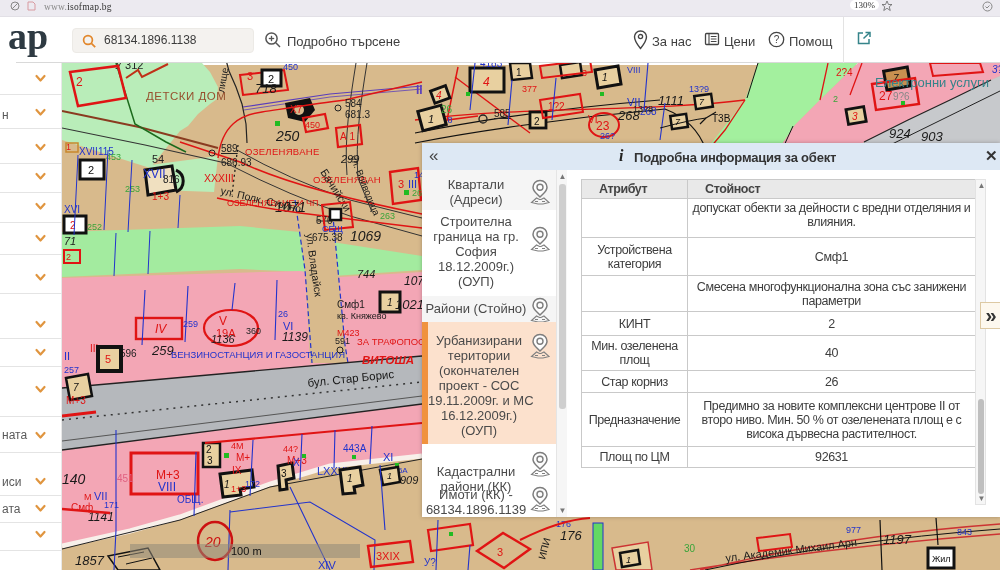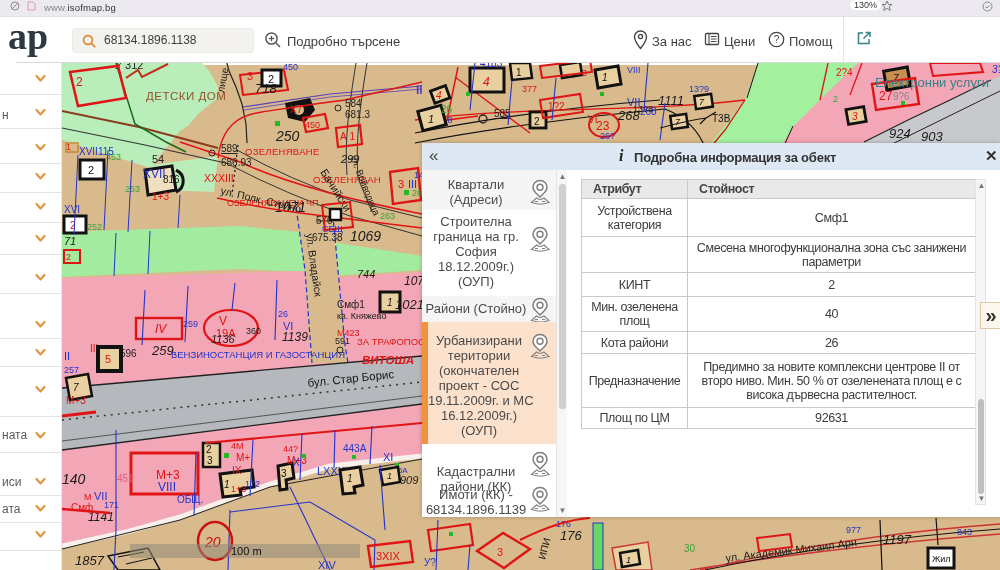--- a/index.html
+++ b/index.html
@@ -1,20 +1,20 @@
 <!DOCTYPE html>
 <html><head>
 <meta charset="utf-8">
 <style>
 * { margin:0; padding:0; box-sizing:border-box; }
 html,body { width:1000px; height:570px; overflow:hidden; font-family:"Liberation Sans", sans-serif; }
 #page { position:relative; width:1000px; height:570px; background:#fff; }
 .abs { position:absolute; }
 
-#bbar { left:0; top:0; width:1000px; height:17px; background:#eceaf0; border-bottom:1px solid #e2e0e6; }
+#bbar { left:0; top:0; width:1000px; height:17px; background:#eceaf0; border-bottom:1px solid #e2e0e6;font-family:Liberation Serif, serif; }
 #bbar .url { position:absolute; left:44px; top:2px; font-size:9.5px; color:#888; letter-spacing:.2px; }
 #bbar .url b { color:#333; font-weight:normal; }
 #bbar .zoom { position:absolute; left:850px; top:0px; background:#fff; border-radius:5px; padding:0 4px; font-size:9px; color:#333; height:10px; line-height:10px; }
 
 #hdr { left:16px; top:17px; width:1000px; height:46px; background:#fff; border-bottom:1px solid #d9d9d9; }
 #logo { position:absolute; left:-8px; top:-3px; font-family:"Liberation Serif", serif; font-weight:bold; font-size:38px; color:#2e3a42; }
 #sbox { position:absolute; left:56px; top:11px; width:182px; height:25px; background:#f4f2ef; border:1px solid #eceae6; border-radius:4px; }
 #sbox .txt { position:absolute; left:31px; top:4px; font-size:12px; color:#3c3c3c; }
 .hnav { position:absolute; top:17px; font-size:13px; color:#3f3f3f;text-align:center; }
 .teal { color:#35848a; }
@@ -36,21 +36,21 @@
 
 #list { position:absolute; left:0px; top:27px; width:134px; height:347px; background:#fff; overflow:hidden; }
 .litem { position:absolute; left:0; width:134px; text-align:center; font-size:13px; color:#4a4a4a; line-height:15px; }
 .litem .tx { display:inline-block; padding-right:26px; width:134px; white-space:nowrap; }
 .lpin { position:absolute; left:107px; width:22px; height:27px; }
 #lscroll { position:absolute; left:134px; top:27px; width:11px; height:347px; background:#f6f6f6; border-left:1px solid #e5e5e5; }
 
 #tblwrap { position:absolute; left:159px; top:36px; width:394px; height:326px; }
 table { border-collapse:collapse; width:394px; table-layout:fixed; font-size:12.5px; letter-spacing:-0.4px; color:#3d3d3d; }
 td,th { border:1px solid #c9c9c9; text-align:center; vertical-align:middle; padding:2px 4px; line-height:14px; }
-th { background:#e9e9e9; text-align:left; color:#444; padding-left:11px; font-weight:bold; height:19px; }
+th { background:#e9e9e9; text-align:left; color:#444; padding-left:17px; font-weight:bold; height:19px; }
 #tscroll { position:absolute; left:553px; top:36px; width:11px; height:326px; background:#f6f6f6; border:1px solid #e3e3e3; }
 .arr { position:absolute; left:1px; font-size:8px; color:#777; width:9px; text-align:center; }
 #morebtn { left:980px; top:302px; width:20px; height:27px; background:#fdf8ee; border:1px solid #ddc9a3; border-right:none; font-size:20px; font-weight:bold; color:#333; text-align:center; line-height:24px; letter-spacing:-1px; }
 </style>
 </head>
 <body>
 <div id="page">
 
   <svg id="map" class="abs" width="938" height="507" viewBox="62 63 938 507" font-family="Liberation Sans, sans-serif">
 
@@ -575,38 +575,42 @@
       <table>
         <colgroup>
             <col style="width:106px">
             <col style="width:288px">
           </colgroup>
         <tbody>
             <tr>
               <th>Атрибут</th>
               <th>Стойност</th>
             </tr>
+        <tr style="height:39px">
+              <td></td>
+              <td style="vertical-align:top">допускат обекти за дейности с вредни отделяния и<br>влияния.</td>
+            </tr>
         <tr style="height:38px">
               <td>Устройствена<br>категория</td>
               <td>Смф1</td>
             </tr>
         <tr style="height:36px">
               <td></td>
               <td>Смесена многофункционална зона със занижени<br>параметри</td>
             </tr>
         <tr style="height:24px">
               <td>КИНТ</td>
               <td>2</td>
             </tr>
         <tr style="height:35px">
               <td>Мин. озеленена<br>площ</td>
               <td>40</td>
             </tr>
         <tr style="height:22px">
-              <td>Кота райони</td>
+              <td>Стар корниз</td>
               <td>26</td>
             </tr>
         <tr style="height:54px">
               <td>Предназначение</td>
               <td>Предимно за новите комплексни центрове II от<br>второ ниво. Мин. 50 % от озеленената площ е с<br>висока дървесна растителност.</td>
             </tr>
         <tr style="height:21px">
               <td>Площ по ЦМ</td>
               <td>92631</td>
             </tr>

